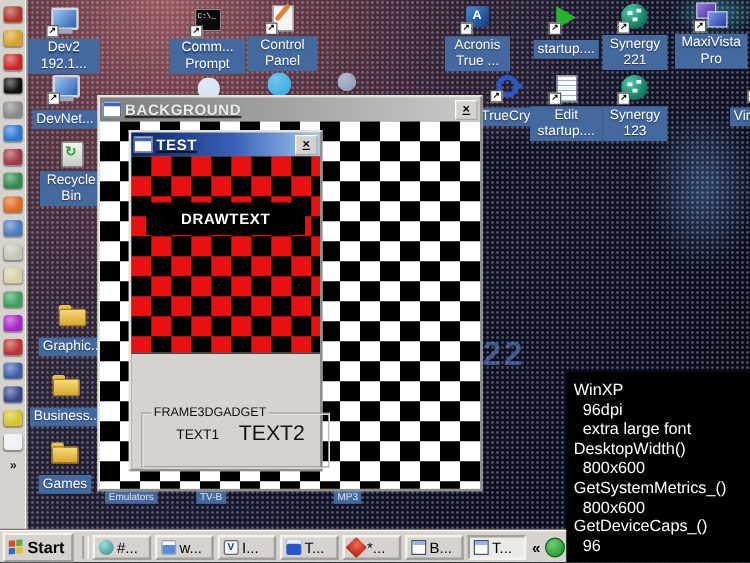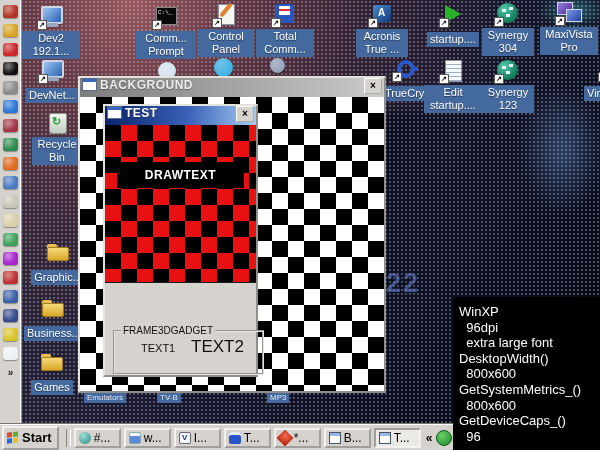--- a/index.html
+++ b/index.html
@@ -66,21 +66,21 @@
   .k-cube::before{left:5px;top:4px;width:17px;height:16px;background:linear-gradient(135deg,#d2dcEC 32%,#5870a2 32%);border:1px solid #c8d0e0;border-radius:2px;}
   .k-bin::before{left:6px;top:3px;width:16px;height:19px;border-radius:2px 2px 3px 3px;
     background:linear-gradient(#f2f6f0,#c2ccc2);border:1px solid #8a948a;}
   .k-bin::after{content:"↻";left:9px;top:5px;color:#28a038;font-size:11px;font-weight:bold;}
   .k-folder::before{left:3px;top:4px;width:10px;height:5px;background:#e8c050;border-radius:2px 2px 0 0;}
   .k-folder::after{left:3px;top:7px;width:22px;height:14px;border-radius:2px;
     background:linear-gradient(#f8da7a,#d8a72a);border:1px solid #a27a1a;box-sizing:border-box;}
 
   
   .win{position:absolute;border:2px outset #e4e2dc;background:var(--ui-face);box-sizing:border-box;}
-  .titlebar{height:19px;display:flex;align-items:flex-start;padding:0 2px;gap:3px;}
+  .titlebar{height:19px;display:flex;align-items:center;padding:0 2px;gap:3px;text-decoration:underline;}
   .titlebar.active{background:linear-gradient(90deg,var(--active-title-start),#3a62b8 55%,var(--active-title-end));}
   .titlebar.inactive{background:linear-gradient(90deg,var(--inactive-title-start),var(--inactive-title-end));}
   .title-text{color:#fff;font-weight:bold;font-size:12px;letter-spacing:.5px;flex:1;
     white-space:nowrap;overflow:hidden;text-shadow:0 1px 1px rgba(0,0,0,.35);}
   .titlebar.inactive .title-text{color:#ececec;}
   .win-ico{width:13px;height:11px;background:#fff;border:1px solid #5a6a88;flex:0 0 auto;
     box-shadow:inset 0 3px 0 #3a66c0;}
   .close-btn{width:16px;height:14px;background:var(--ui-face);border:1px outset #fff;
     font-size:10px;font-weight:bold;line-height:13px;text-align:center;color:#000;flex:0 0 auto;}
   .client{position:absolute;left:0;right:0;top:19px;bottom:0;}
@@ -149,32 +149,29 @@
   <div class="icons-layer" id="icons-layer">
       <div class="dblock" style="left: 22px; top: 4px; width: 58px;"><div class="dicon k-computer">
           <span class="sc">↗</span>
         </div><div class="dlabel">Dev2 192.1...</div></div>
       <div class="dblock" style="left: 136px; top: 4px; width: 60px;"><div class="dicon k-cmd">
           <span class="sc">↗</span>
         </div><div class="dlabel">Comm... Prompt</div></div>
       <div class="dblock" style="left: 198px; top: 2px; width: 56px;"><div class="dicon k-panel">
           <span class="sc">↗</span>
         </div><div class="dlabel">Control Panel</div></div>
-      <div class="dblock" style="left: 256px; top: 2px; width: 58px;"><div class="dicon k-floppy">
-          <span class="sc">↗</span>
-        </div><div class="dlabel">Total Comm...</div></div>
       <div class="dblock" style="left: 356px; top: 2px; width: 52px;"><div class="dicon k-acronis">
           <span class="sc">↗</span>
         </div><div class="dlabel">Acronis True ...</div></div>
       <div class="dblock" style="left: 424px; top: 2px; width: 58px;"><div class="dicon k-play">
           <span class="sc">↗</span>
         </div><div class="dlabel">startup....</div></div>
       <div class="dblock" style="left: 482px; top: 1px; width: 52px;"><div class="dicon k-synergy">
           <span class="sc">↗</span>
-        </div><div class="dlabel">Synergy 304</div></div>
+        </div><div class="dlabel">Synergy 221</div></div>
       <div class="dblock" style="left: 540px; top: 0px; width: 58px;"><div class="dicon k-maxivista">
           <span class="sc">↗</span>
         </div><div class="dlabel">MaxiVista Pro</div></div>
       <div class="dblock" style="left: 24px; top: 58px; width: 56px;"><div class="dicon k-computer">
           <span class="sc">↗</span>
         </div><div class="dlabel">DevNet...</div></div>
       <div class="dblock" style="left: 382px; top: 56px; width: 48px;"><div class="dicon k-key">
           <span class="sc">↗</span>
         </div><div class="dlabel">TrueCrypt</div></div>
       <div class="dblock" style="left: 424px; top: 58px; width: 58px;"><div class="dicon k-page">

